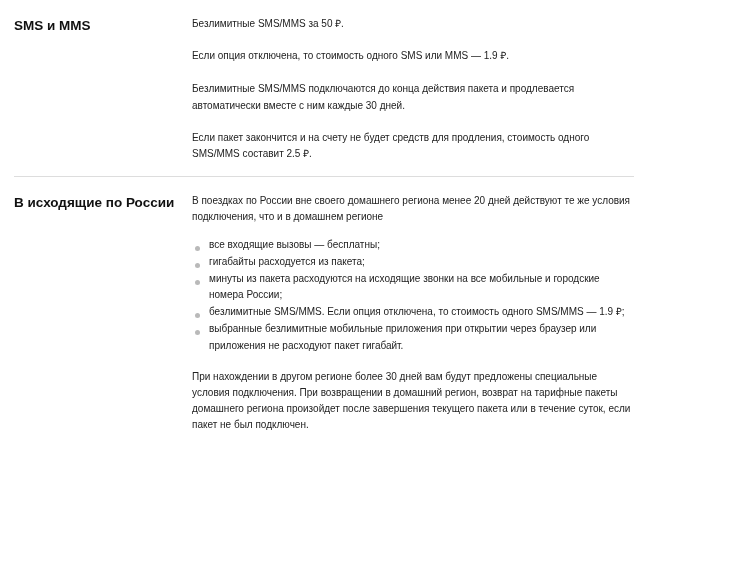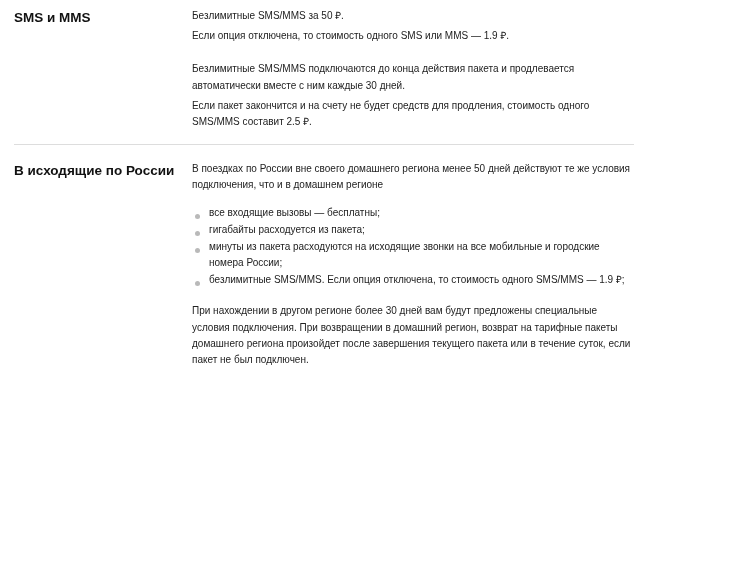--- a/index.html
+++ b/index.html
@@ -10,21 +10,21 @@
   body {
     width: 741px;
     height: 584px;
     font-family: "Liberation Sans", sans-serif;
     color: #1a1a1a;
     overflow: hidden;
   }
   .doc {
     width: 648px;
     box-sizing: border-box;
-    padding: 8px 14px 0 14px;
+    padding: 16px 14px 0 14px;
   }
   .row {
     display: flex;
     align-items: flex-start;
   }
   .row-sms {
     padding-bottom: 14px;
   }
   .row-travel {
     padding-top: 16px;
@@ -42,21 +42,21 @@
   .desc {
     flex: 1 1 auto;
     font-size: 10px;
     line-height: 1.62;
     color: #222222;
   }
   .p {
     margin: 0;
   }
   .p + .p {
-    margin-top: 4px;
+    margin-top: 16px;
   }
   .gap {
     height: 17px;
   }
   .gap-small {
     height: 14px;
   }
   .divider {
     height: 1px;
     background: #dddddd;
@@ -99,25 +99,26 @@
       <p class="p">Безлимитные SMS/MMS подключаются до конца действия пакета и продлевается автоматически вместе с ним каждые 30 дней.</p>
       <p class="p">Если пакет закончится и на счету не будет средств для продления, стоимость одного SMS/MMS составит 2.5 ₽.</p>
     </div>
   </div>
 
   <hr class="divider">
 
   <div class="row row-travel">
     <div class="term">В исходящие по России</div>
     <div class="desc">
-      <p class="p">В поездках по России вне своего домашнего региона менее 50 дней действуют те же условия подключения, что и в домашнем регионе</p>
+      <p class="p">В поездках по России вне своего домашнего региона менее 20 дней действуют те же условия подключения, что и в домашнем регионе</p>
       <ul class="bullets">
         <li>все входящие вызовы — бесплатны;</li>
         <li>гигабайты расходуется из пакета;</li>
         <li>минуты из пакета расходуются на исходящие звонки на все мобильные и городские номера России;</li>
         <li>безлимитные SMS/MMS. Если опция отключена, то стоимость одного SMS/MMS — 1.9 ₽;</li>
+        <li>выбранные безлимитные мобильные приложения при открытии через браузер или приложения не расходуют пакет гигабайт.</li>
       </ul>
       <div class="gap-small"></div>
       <p class="p">При нахождении в другом регионе более 30 дней вам будут предложены специальные условия подключения. При возвращении в домашний регион, возврат на тарифные пакеты домашнего региона произойдет после завершения текущего пакета или в течение суток, если пакет не был подключен.</p>
     </div>
   </div>
 
 </div>
 
 </body></html>

